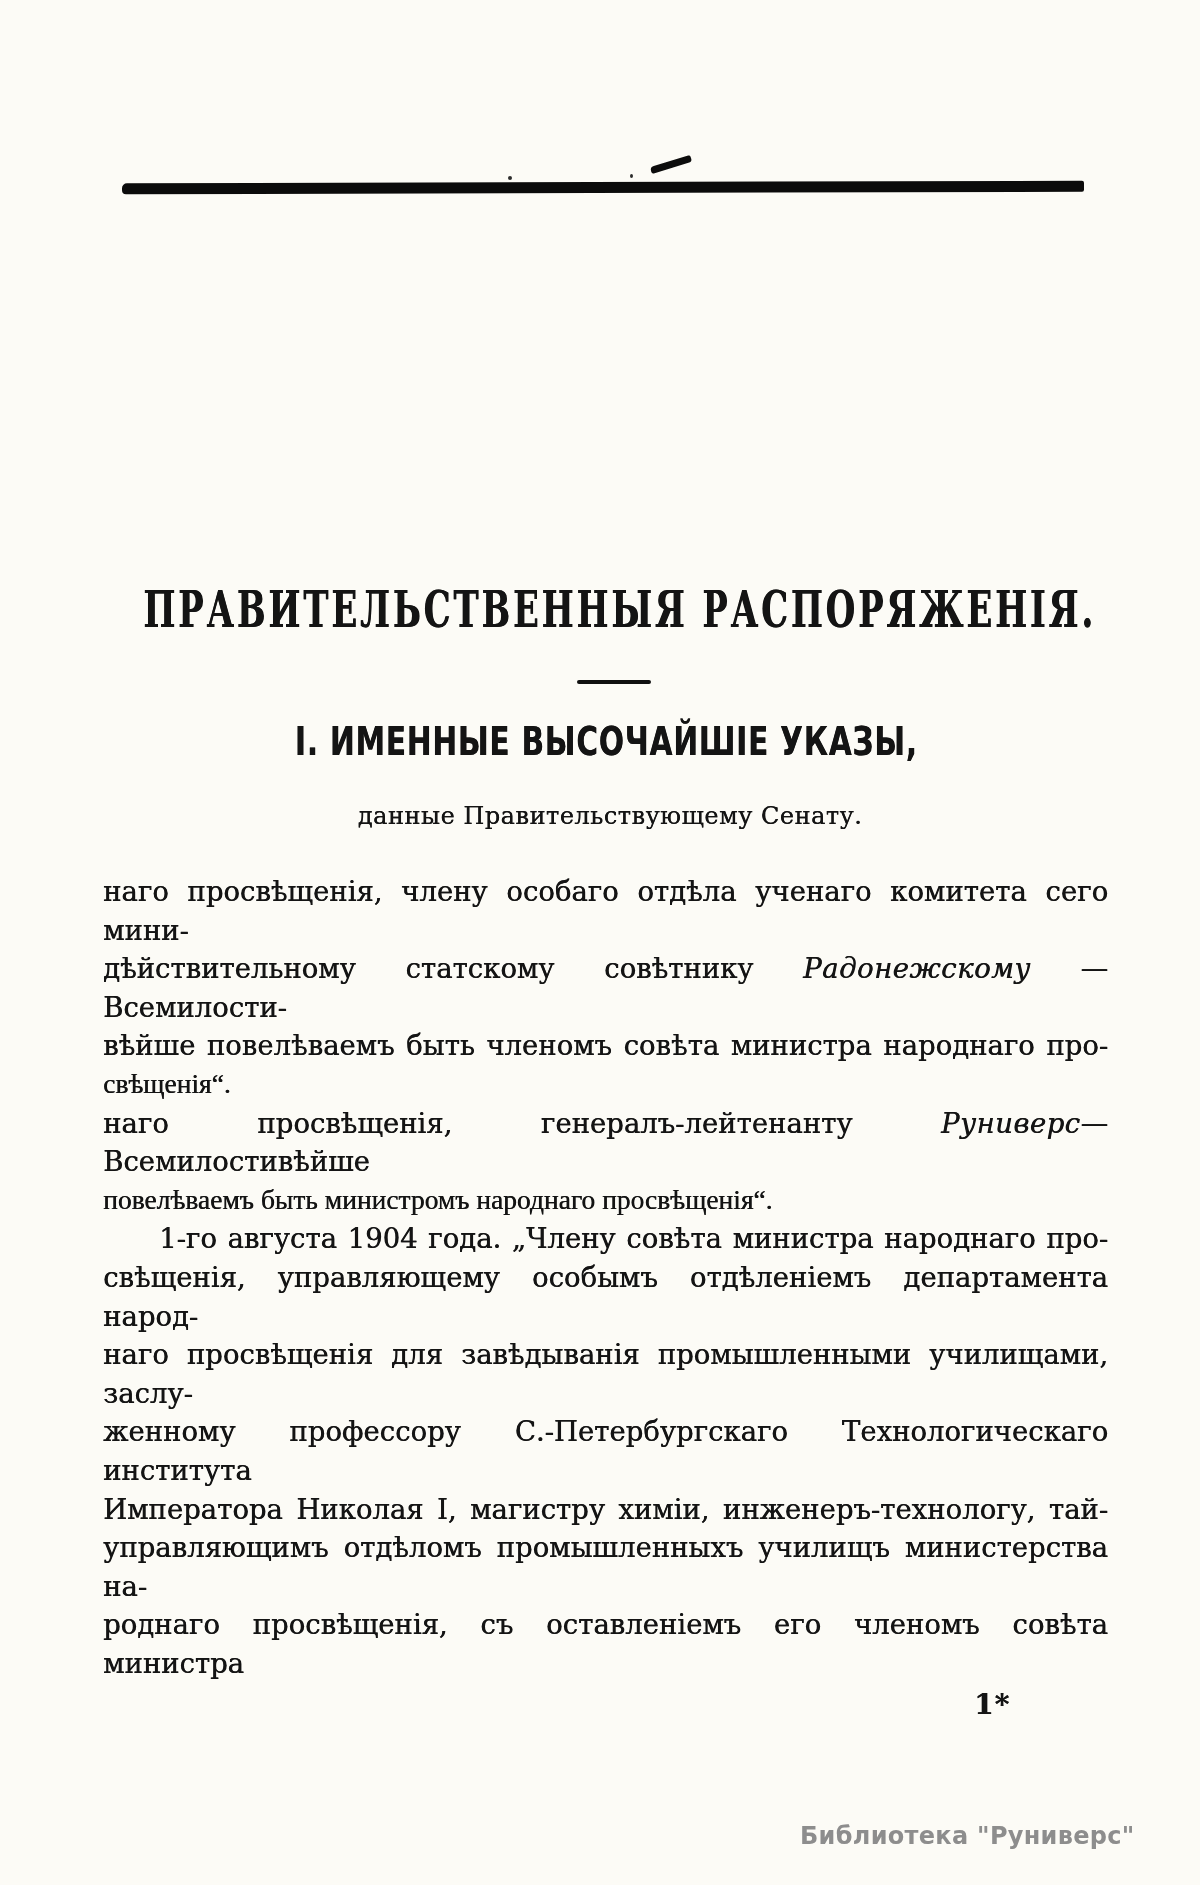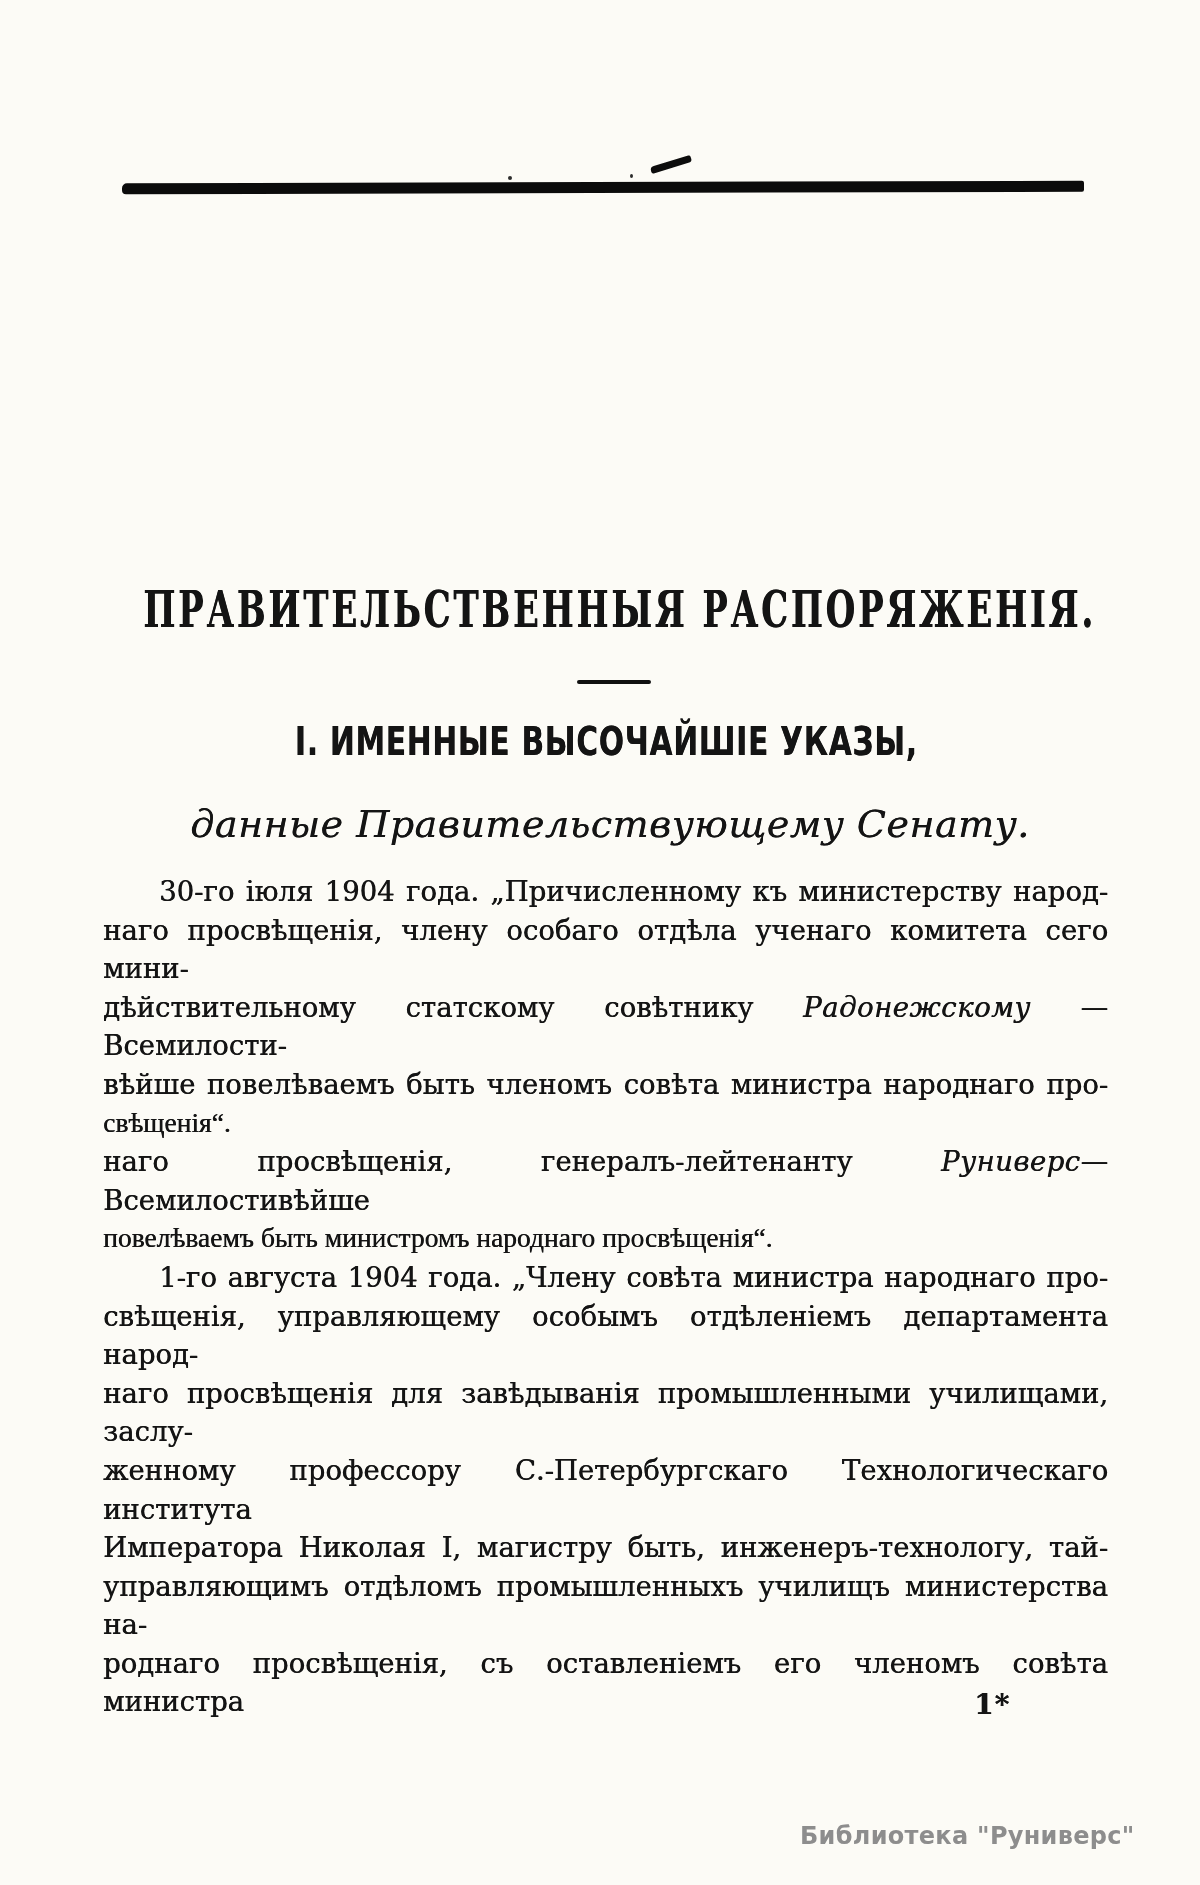--- a/index.html
+++ b/index.html
@@ -51,21 +51,21 @@
   .section-row{top:720px;left:6px;}
   .section-text{
     font-family:"DejaVu Sans", sans-serif;
     font-weight:bold;font-size:37px;letter-spacing:1px;
     white-space:nowrap;
     transform:scale(0.80,1.05);transform-origin:center;
     text-shadow:0.4px 0 0 currentColor;
   }
   .subtitle-row{top:802px;left:10px;}
   .subtitle-text{
-    font-style:italic;font-size:38px;letter-spacing:0.5px;
+    font-size:24px;letter-spacing:0.5px;
     white-space:nowrap;
     text-shadow:0.3px 0 0 currentColor;
   }
   .body-text{
     position:absolute;left:103px;top:872px;width:1005px;
     font-size:27.5px;line-height:38.6px;
     text-shadow:0.45px 0 0 currentColor;
   }
   .line{text-align:justify;text-align-last:justify;}
   .line.indent{text-indent:56px;}
@@ -102,32 +102,31 @@
 
   <div class="center-row section-row">
     <div class="section-text">І. ИМЕННЫЕ ВЫСОЧАЙШІЕ УКАЗЫ,</div>
   </div>
 
   <div class="center-row subtitle-row">
     <div class="subtitle-text">данные Правительствующему Сенату.</div>
   </div>
 
   <div class="body-text">
-      <div class="line indent"><span>30-го іюля 1904 года. „Причисленному къ министерству народ-</span></div>
       <div class="line"><span>наго просвѣщенія, члену особаго отдѣла ученаго комитета сего мини-</span></div>
       <div class="line"><span>дѣйствительному статскому совѣтнику </span><i>Радонежскому</i><span> — Всемилости-</span></div>
       <div class="line"><span>вѣйше повелѣваемъ быть членомъ совѣта министра народнаго про-</span></div>
       <div class="line last"><span>свѣщенія“.</span></div>
       <div class="line"><span>наго просвѣщенія, генералъ-лейтенанту </span><i>Руниверс</i><span>—Всемилостивѣйше</span></div>
       <div class="line last"><span>повелѣваемъ быть министромъ народнаго просвѣщенія“.</span></div>
       <div class="line indent"><span>1-го августа 1904 года. „Члену совѣта министра народнаго про-</span></div>
       <div class="line"><span>свѣщенія, управляющему особымъ отдѣленіемъ департамента народ-</span></div>
       <div class="line"><span>наго просвѣщенія для завѣдыванія промышленными училищами, заслу-</span></div>
       <div class="line"><span>женному профессору С.-Петербургскаго Технологическаго института</span></div>
-      <div class="line"><span>Императора Николая I, магистру быть, инженеръ-технологу, тай-</span></div>
+      <div class="line"><span>Императора Николая I, магистру химіи, инженеръ-технологу, тай-</span></div>
       <div class="line"><span>управляющимъ отдѣломъ промышленныхъ училищъ министерства на-</span></div>
       <div class="line"><span>роднаго просвѣщенія, съ оставленіемъ его членомъ совѣта министра</span></div>
     </div>
 
   <div class="signature-mark">1*</div>
 
   <div class="watermark">Библиотека "Руниверс"</div>
 
 </div>
 

